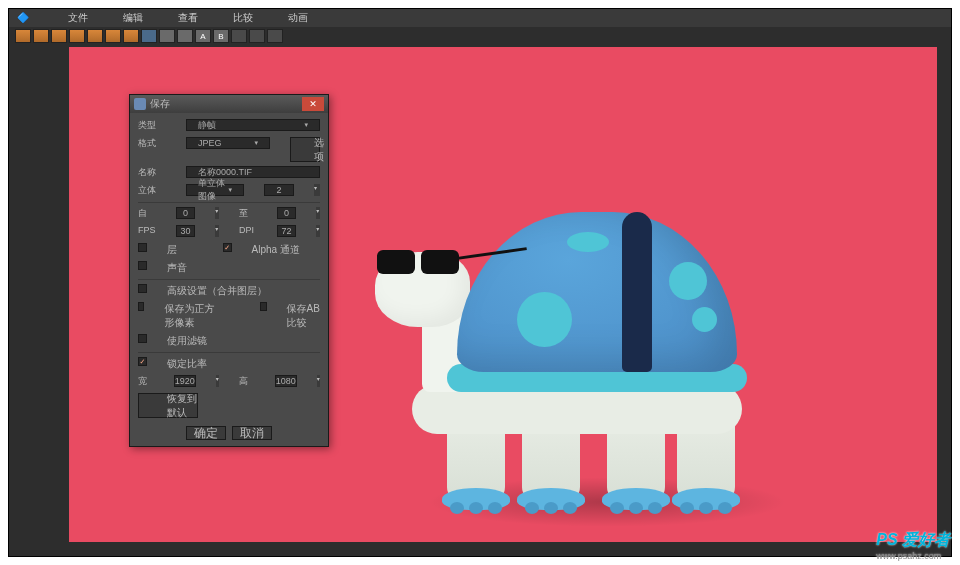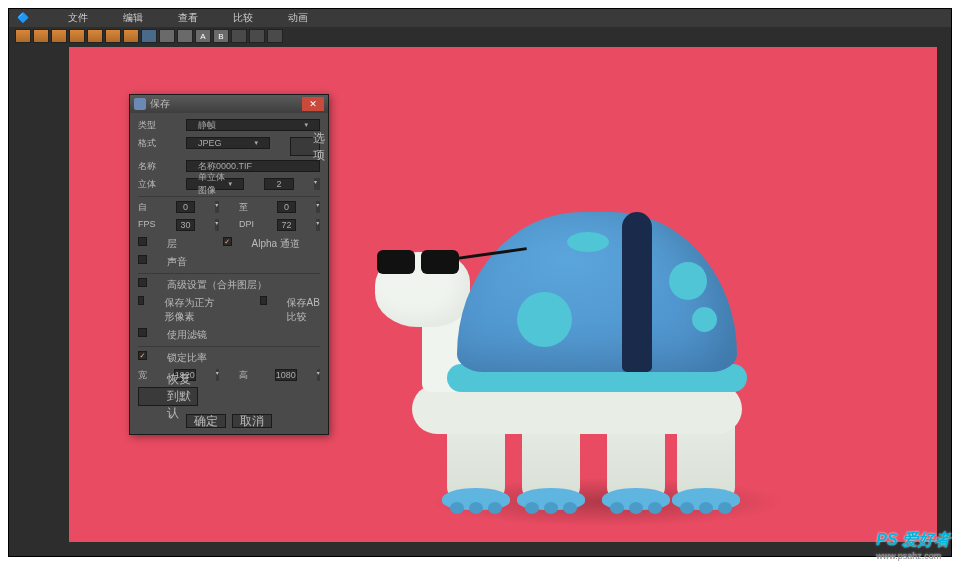--- a/index.html
+++ b/index.html
@@ -45,21 +45,21 @@
 
 .dialog { position: absolute; top: 85px; left: 120px; width: 200px; background: #4a4a4a; border: 1px solid #1a1a1a; font-size: 10px; color: #bbb; box-shadow: 2px 2px 8px rgba(0,0,0,0.4); }
 .dialog-title { height: 18px; background: linear-gradient(#5a5a5a, #3e3e3e); display: flex; align-items: center; padding: 0 4px; gap: 4px; }
 .dialog-title .ti { width: 12px; height: 12px; background: #6a8ab5; border-radius: 2px; }
 .dialog-title .close { margin-left: auto; width: 22px; height: 14px; background: #c94a3a; color: #fff; display: flex; align-items: center; justify-content: center; font-size: 9px; cursor: pointer; }
 .dialog-body { padding: 6px 8px; }
 .row { display: flex; align-items: flex-start; gap: 20px; margin-bottom: 4px; min-height: 14px; }
 .row label { width: 28px; font-size: 9px; }
 .row .sel, .row .inp { flex: 1; height: 12px; background: #2a2a2a; border: 1px solid #1a1a1a; font-size: 9px; color: #aaa; padding: 0 11px; display: flex; align-items: center; justify-content: space-between; }
 .row .sel::after { content: "▾"; font-size: 7px; }
-.row .btn-s { width: 28px; height: 19px; background: #3a3a3a; border: 1px solid #1a1a1a; font-size: 12px; display: flex; align-items: center; justify-content: center; cursor: pointer; padding-left: 28px; }
+.row .btn-s { width: 28px; height: 25px; background: #3a3a3a; border: 1px solid #1a1a1a; font-size: 10px; display: flex; align-items: center; justify-content: center; cursor: pointer; padding-left: 28px; }
 .row .num { width: 30px; height: 12px; background: #2a2a2a; border: 1px solid #1a1a1a; font-size: 9px; color: #aaa; text-align: center; }
 .row .spin { width: 6px; height: 12px; background: #3a3a3a; font-size: 6px; }
 .checkbox { width: 9px; height: 9px; background: #2a2a2a; border: 1px solid #1a1a1a; display: inline-flex; align-items: center; justify-content: center; font-size: 7px; color: #fa8; }
 .sep { height: 1px; background: #3a3a3a; margin: 4px 0; }
 .dialog-footer { display: flex; gap: 6px; justify-content: center; padding: 4px 0 0; }
 .dialog-footer .btn { width: 40px; height: 14px; background: #3a3a3a; border: 1px solid #1a1a1a; font-size: 12px; display: flex; align-items: center; justify-content: center; cursor: pointer; }
 
 .watermark { position: absolute; bottom: 4px; right: 10px; font-size: 16px; font-weight: bold; color: #00b4db; text-shadow: 0 0 2px #fff; font-style: italic; }
 .watermark .sub { font-size: 9px; color: #888; display: block; font-style: normal; font-weight: normal; }
 </style>

